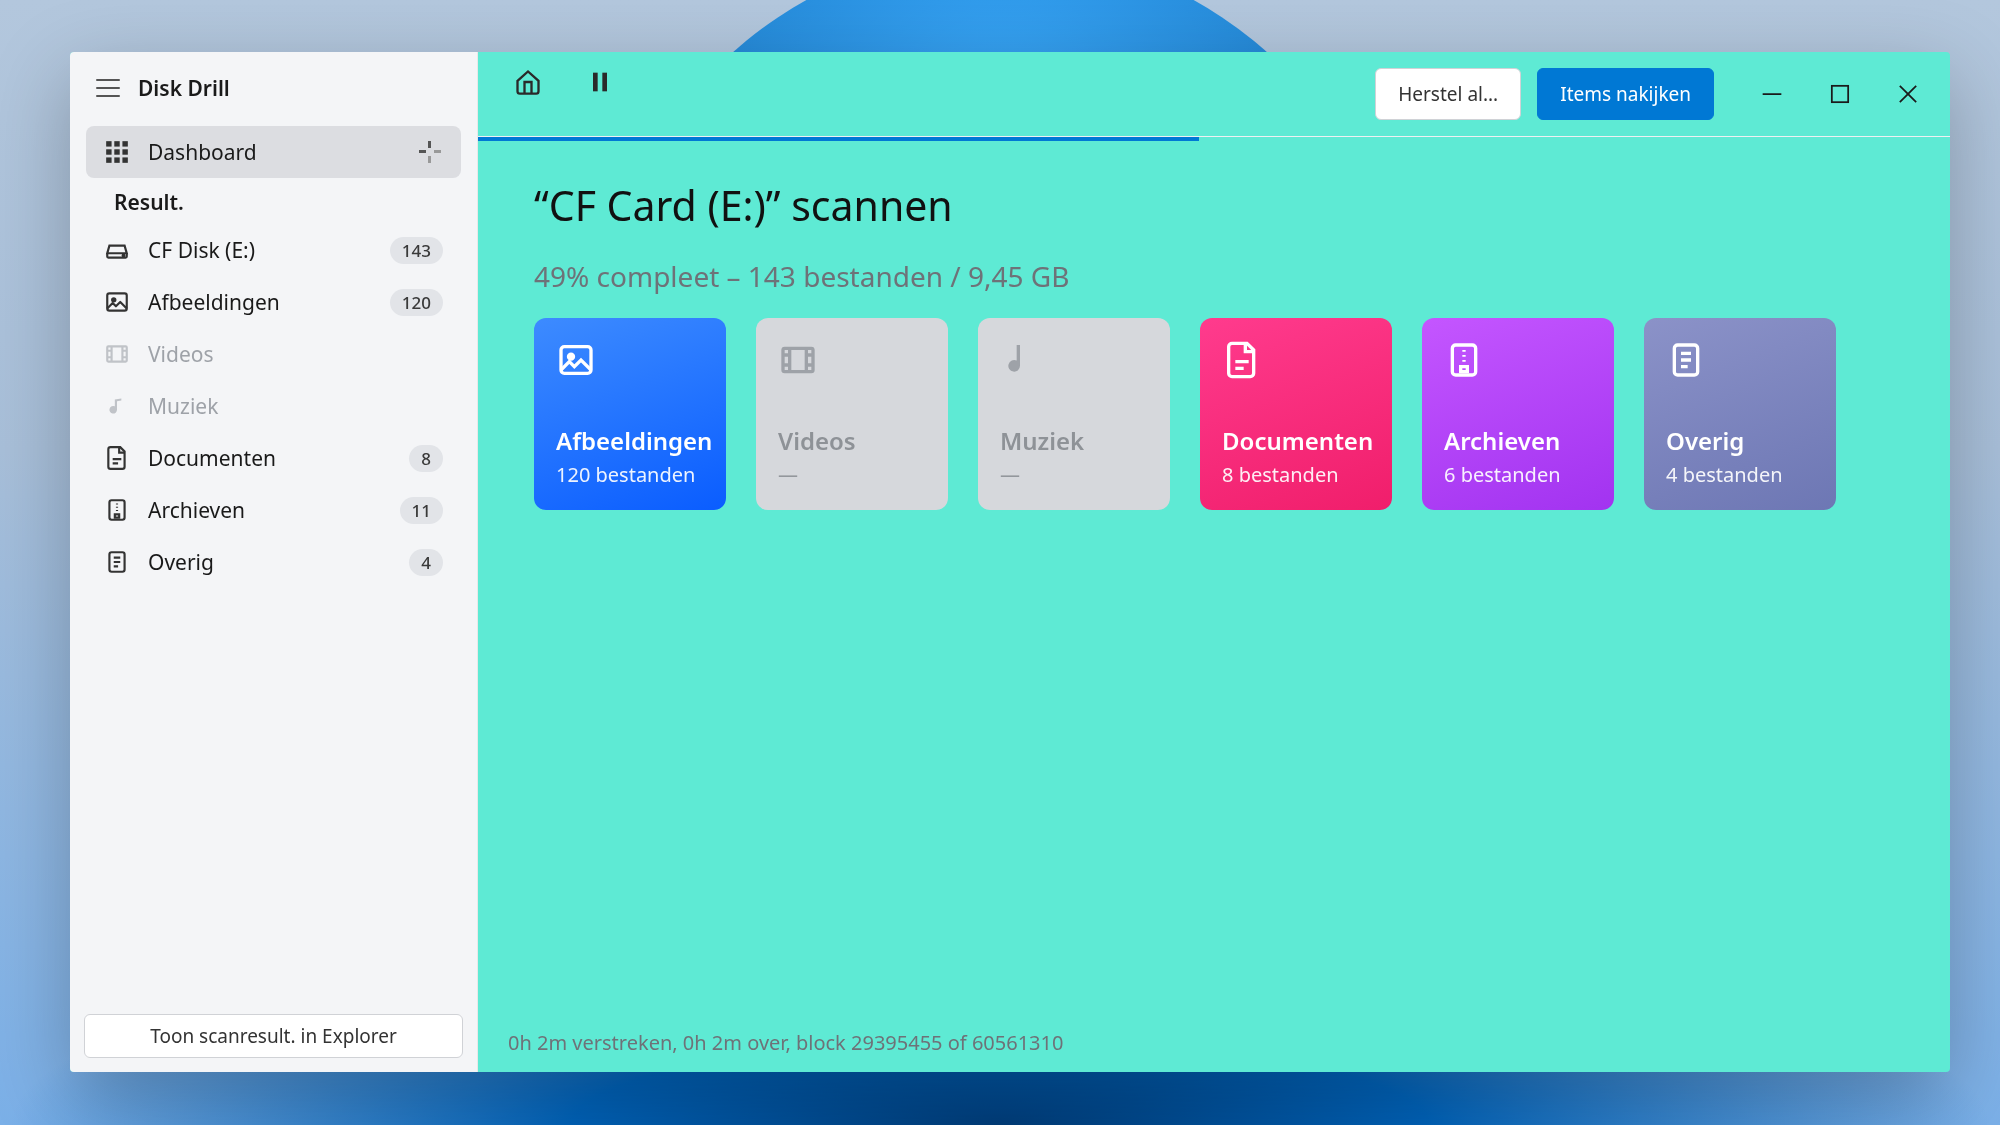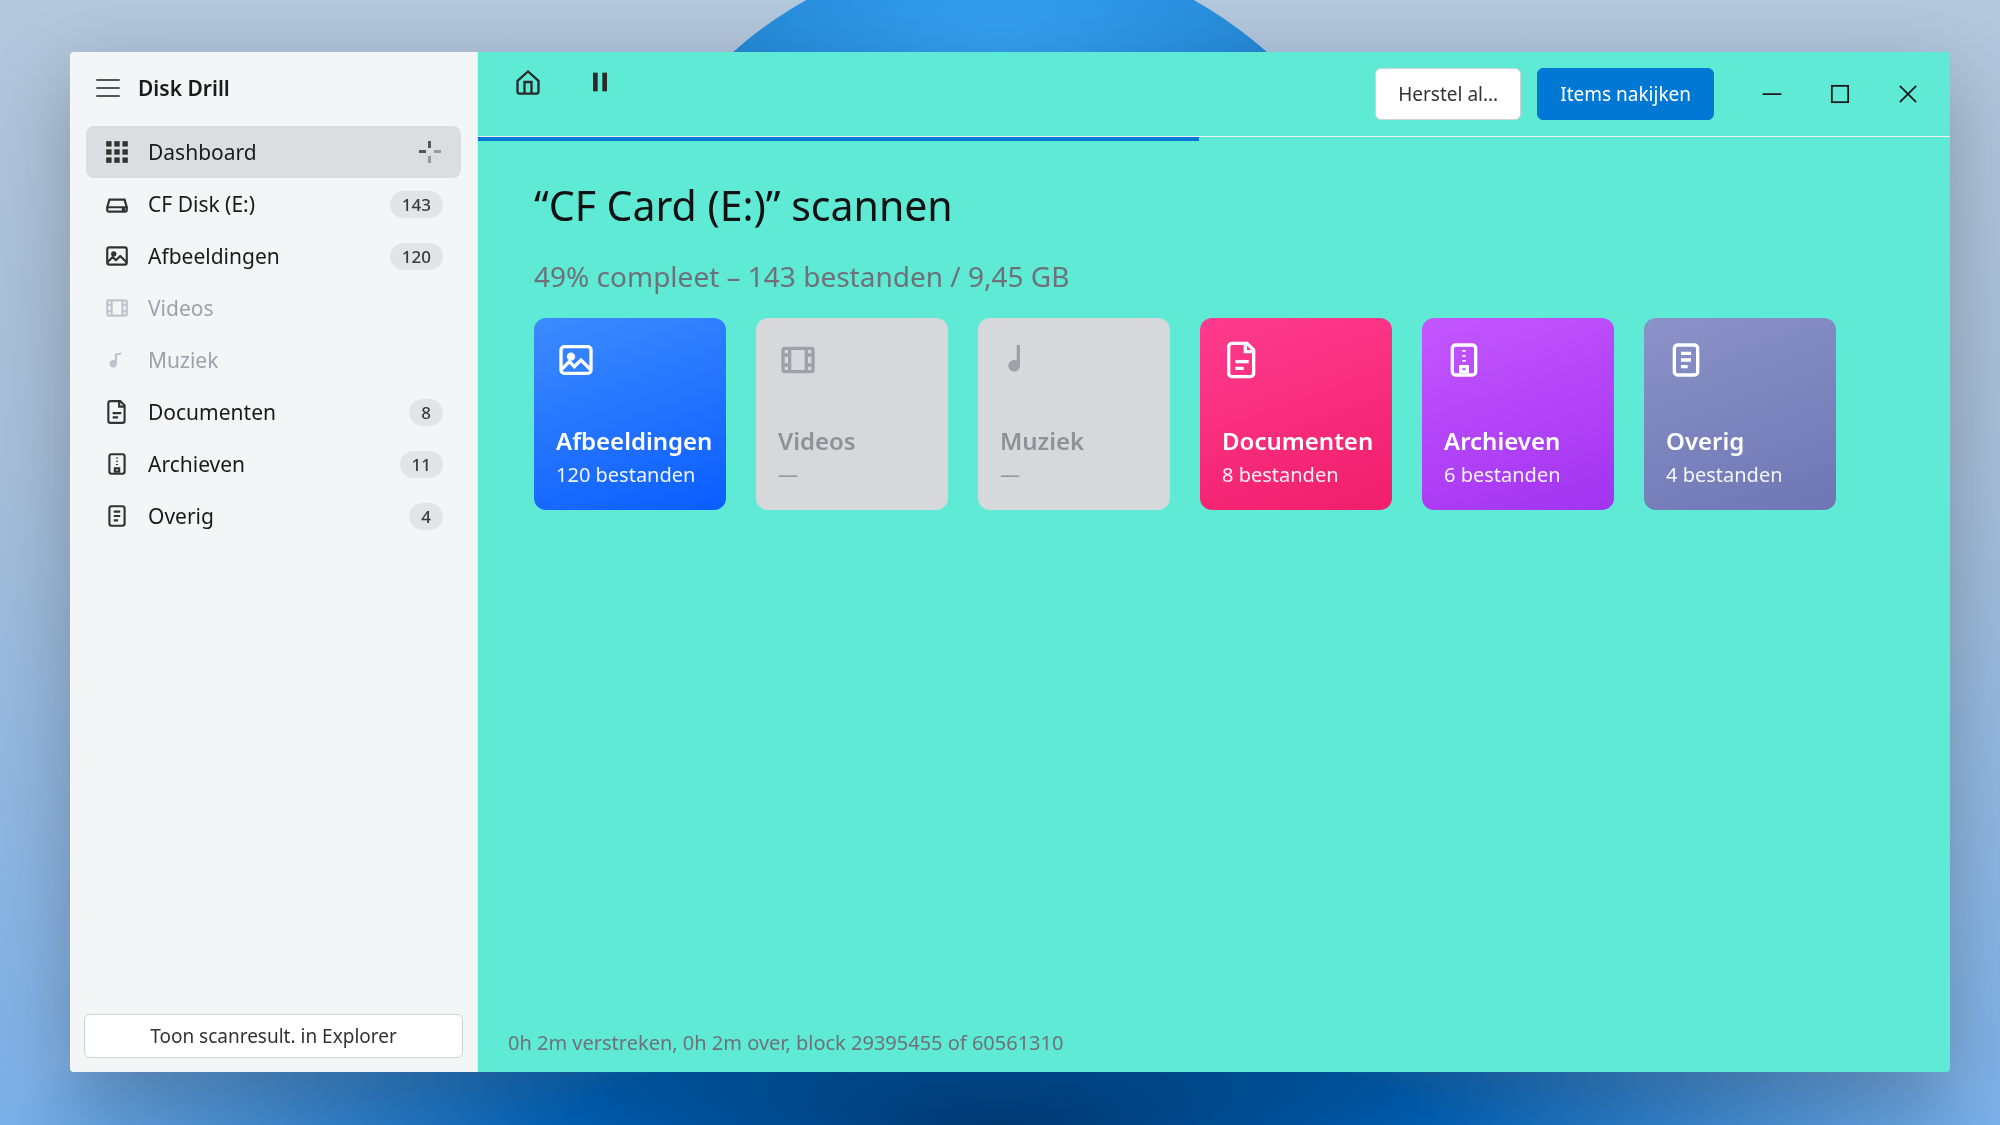--- a/index.html
+++ b/index.html
@@ -85,20 +85,21 @@
               <rect x="9.5" y="17" width="5" height="5"></rect>
               <rect x="17" y="17" width="5" height="5"></rect>
             </svg>
         </span>
         <span class="label">Dashboard</span>
         <span class="icon">
             <span class="spinner-icon"></span>
           </span>
       </div>
 
+      <div class="section-title">Result.</div>
 
       <div class="nav-item">
         <span class="icon">
             <svg viewBox="0 0 24 24" fill="none" stroke="#333" stroke-width="2">
               <path d="M3 15h18l-2-7H5z"></path>
               <path d="M3 15v3a1 1 0 001 1h16a1 1 0 001-1v-3"></path>
               <circle cx="18" cy="17" r="0.8" fill="#333"></circle>
             </svg>
           </span>
         <span class="label">CF Disk (E:)</span>

